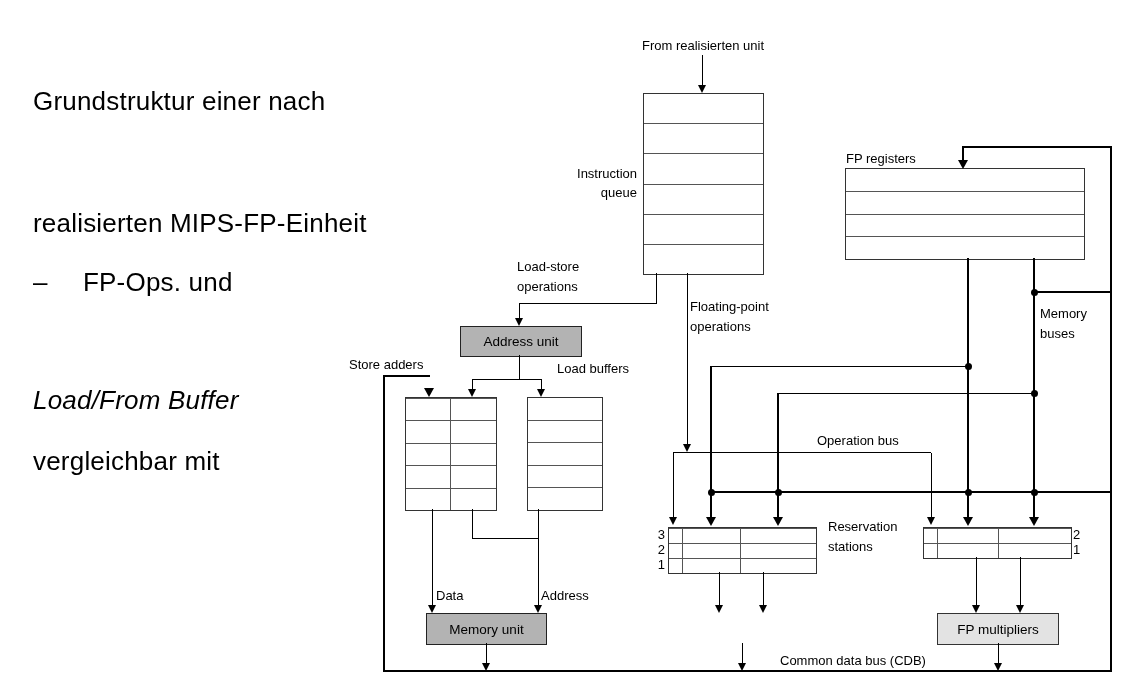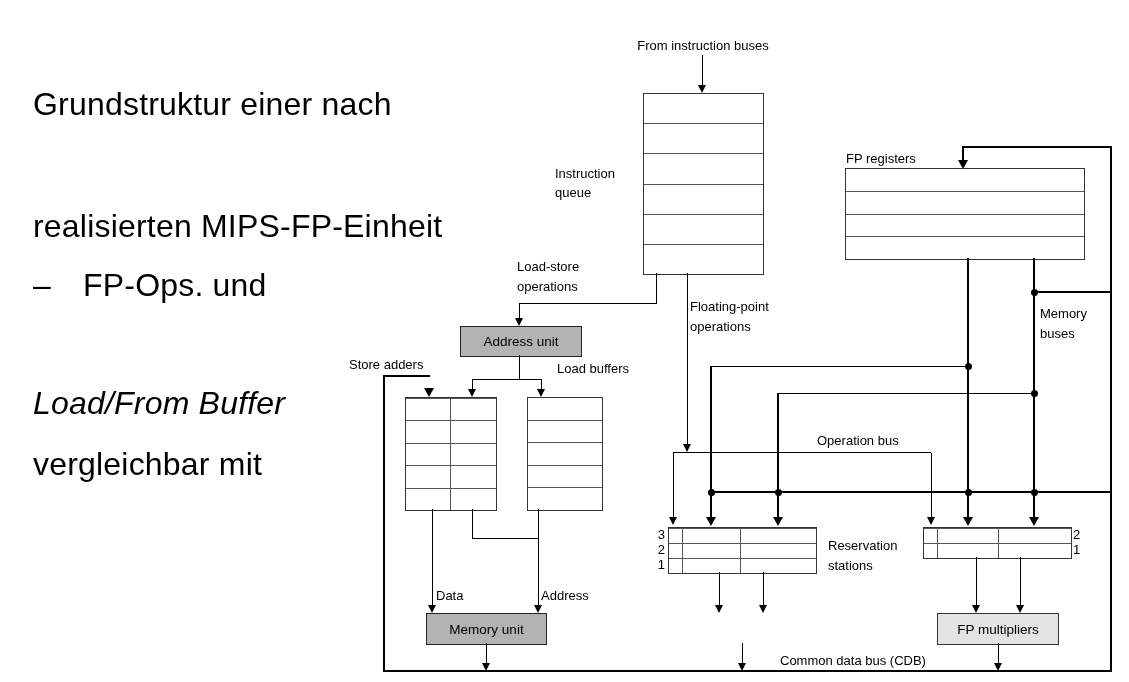--- a/index.html
+++ b/index.html
@@ -1,25 +1,25 @@
 <!DOCTYPE html>
 <html><head>
 <meta charset="utf-8">
 <style>
   html,body{margin:0;padding:0;background:#fff;}
   #slide{position:relative;width:1129px;height:682px;background:#ffffff;overflow:hidden;
          font-family:"Liberation Sans", sans-serif;color:#000;}
   
-  .tl{position:absolute;left:33px;font-size:32px;white-space:nowrap;letter-spacing:0.2px;}
+  .tl{position:absolute;left:33px;font-size:26px;white-space:nowrap;letter-spacing:0.2px;}
   .tl .dash{display:inline-block;width:50px;}
   .it{font-style:italic;}
   
   .lbl{position:absolute;font-size:13px;line-height:20px;white-space:pre;}
   .lbl.c{text-align:center;}
-  .lbl.r{}
+  .lbl.r{text-align:right;}
   
   .ln{position:absolute;background:#000;}
   .arr{position:absolute;width:0;height:0;border-left:4px solid transparent;
        border-right:4px solid transparent;border-top:8px solid #000;}
   .arrB{position:absolute;width:0;height:0;border-left:5px solid transparent;
         border-right:5px solid transparent;border-top:9px solid #000;}
   .dot{position:absolute;width:7px;height:7px;border-radius:50%;background:#000;}
   
   .tbl{position:absolute;border:1.4px solid #333;background:#fff;display:flex;flex-direction:column;}
   .trow{flex:1;border-top:1px solid #555;}
@@ -36,21 +36,21 @@
 <body>
 
 <div id="slide">
 
   <div class="tl" style="top:86px"><span>Grundstruktur einer nach</span></div>
   <div class="tl" style="top:208px"><span>realisierten MIPS-FP-Einheit</span></div>
   <div class="tl" style="top:267px"><span class="dash">–</span><span>FP-Ops. und</span></div>
   <div class="tl it" style="top:385px"><span>Load/From Buffer</span></div>
   <div class="tl" style="top:446px"><span>vergleichbar mit</span></div>
 
-  <div class="lbl c" style="left:623px;top:36px;width:160px">From instruction buses</div>
+  <div class="lbl c" style="left:623px;top:36px;width:160px">From realisierten unit</div>
   <div class="ln" style="left:702px;top:55px;width:1px;height:31px"></div>
   <div class="arr" style="left:698px;top:85px"></div>
 
   <div class="tbl" style="left:643px;top:93px;width:119px;height:180px">
       <div class="trow"></div>
       <div class="trow"></div>
       <div class="trow"></div>
       <div class="trow"></div>
       <div class="trow"></div>
       <div class="trow"></div>
@@ -160,21 +160,21 @@
   <div class="dot" style="left:1031px;top:489px"></div>
 
   <div class="num r" style="left:650px;top:527px;width:15px;text-align:right"><span>3</span><br><span>2</span><br><span>1</span></div>
   <div class="tbl" style="left:668px;top:527px;width:147px;height:45px">
     <div class="cdiv" style="left:13px"></div>
     <div class="cdiv" style="left:71px"></div>
   <div class="trow"></div>
       <div class="trow"></div>
       <div class="trow"></div>
     </div>
-  <div class="lbl" style="left:828px;top:536px"><span>Reservation</span><br><span>stations</span></div>
+  <div class="lbl" style="left:828px;top:517px"><span>Reservation</span><br><span>stations</span></div>
 
   <div class="tbl" style="left:923px;top:527px;width:147px;height:30px">
     <div class="cdiv" style="left:13px"></div>
     <div class="cdiv" style="left:74px"></div>
   <div class="trow"></div>
       <div class="trow"></div>
     </div>
   <div class="num" style="left:1073px;top:527px"><span>2</span><br><span>1</span></div>
 
   <div class="ln" style="left:719px;top:572px;width:1px;height:33px"></div>

